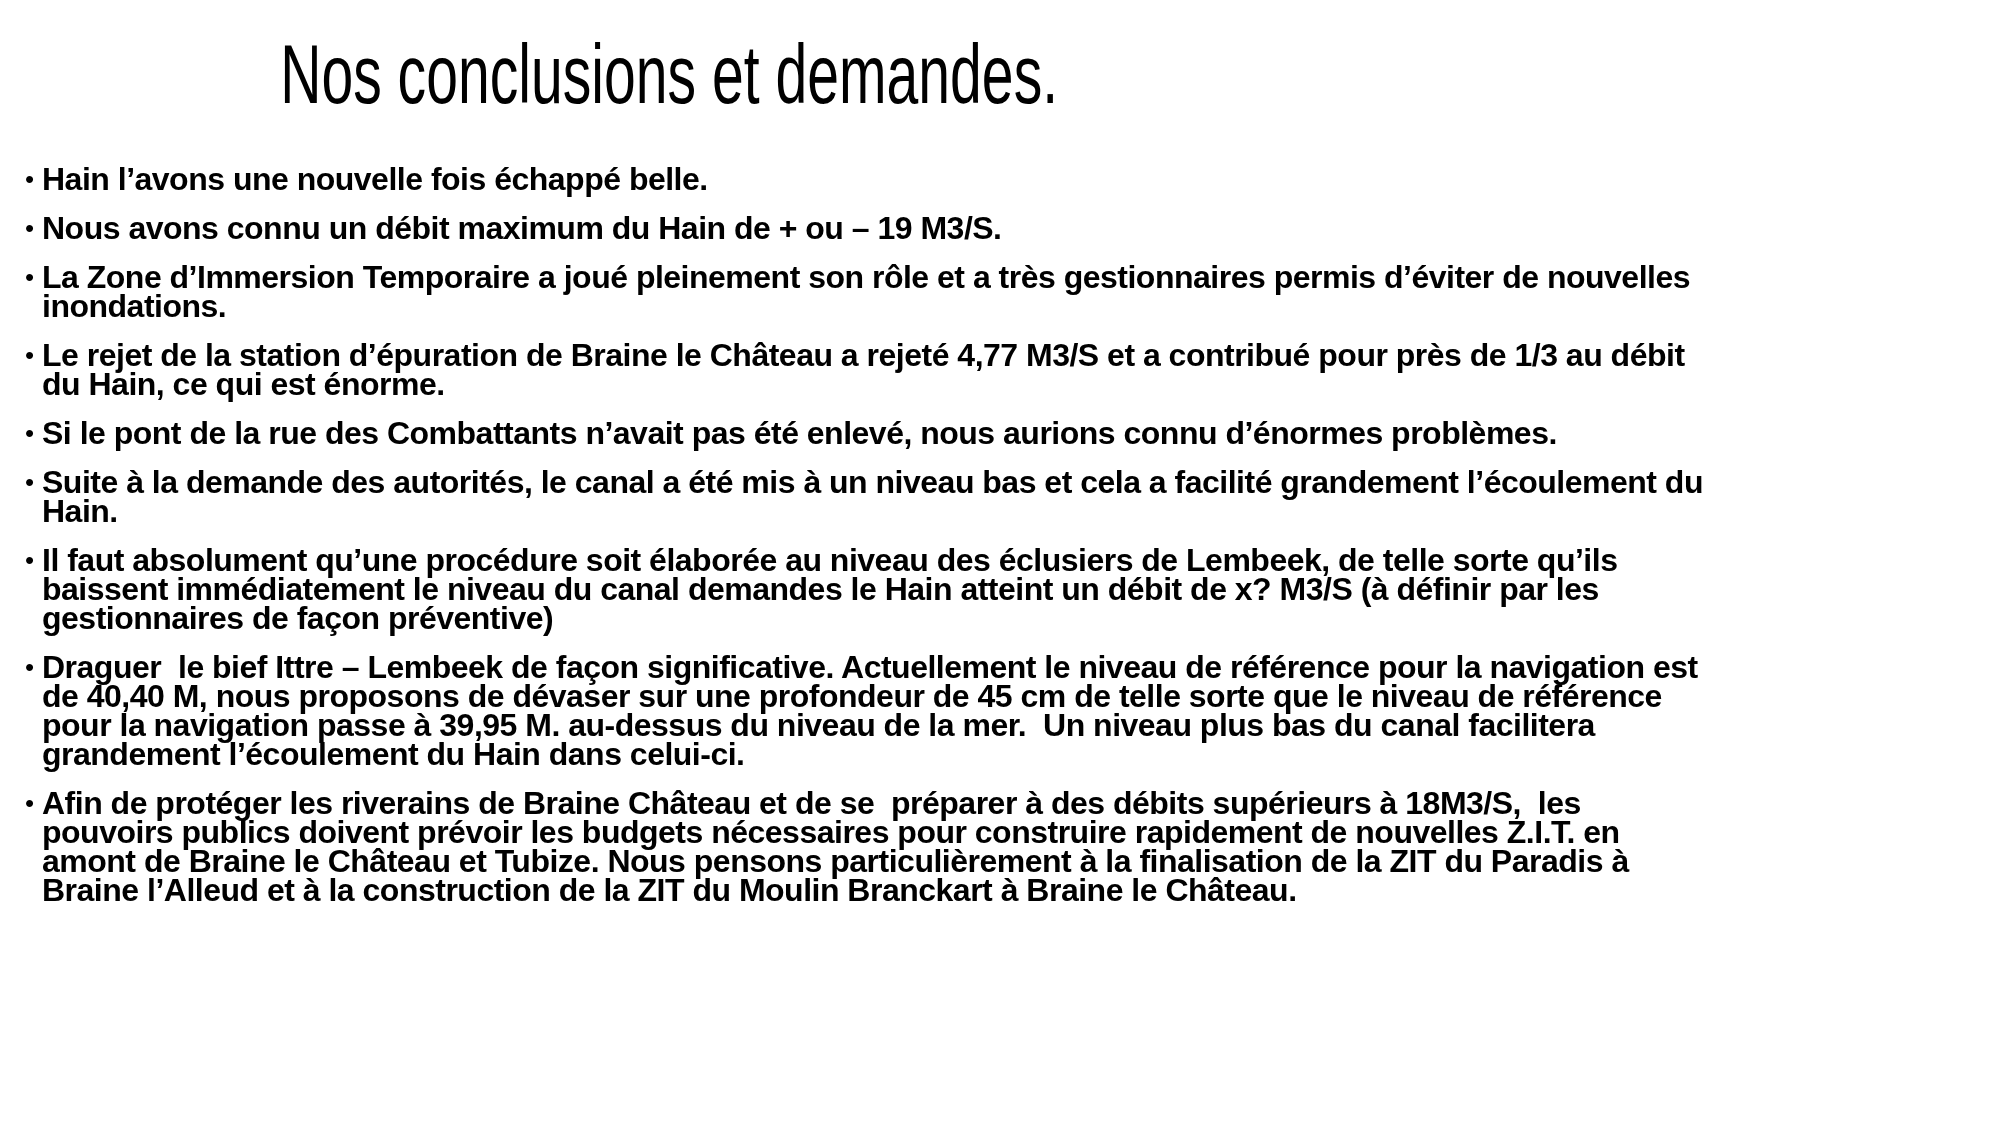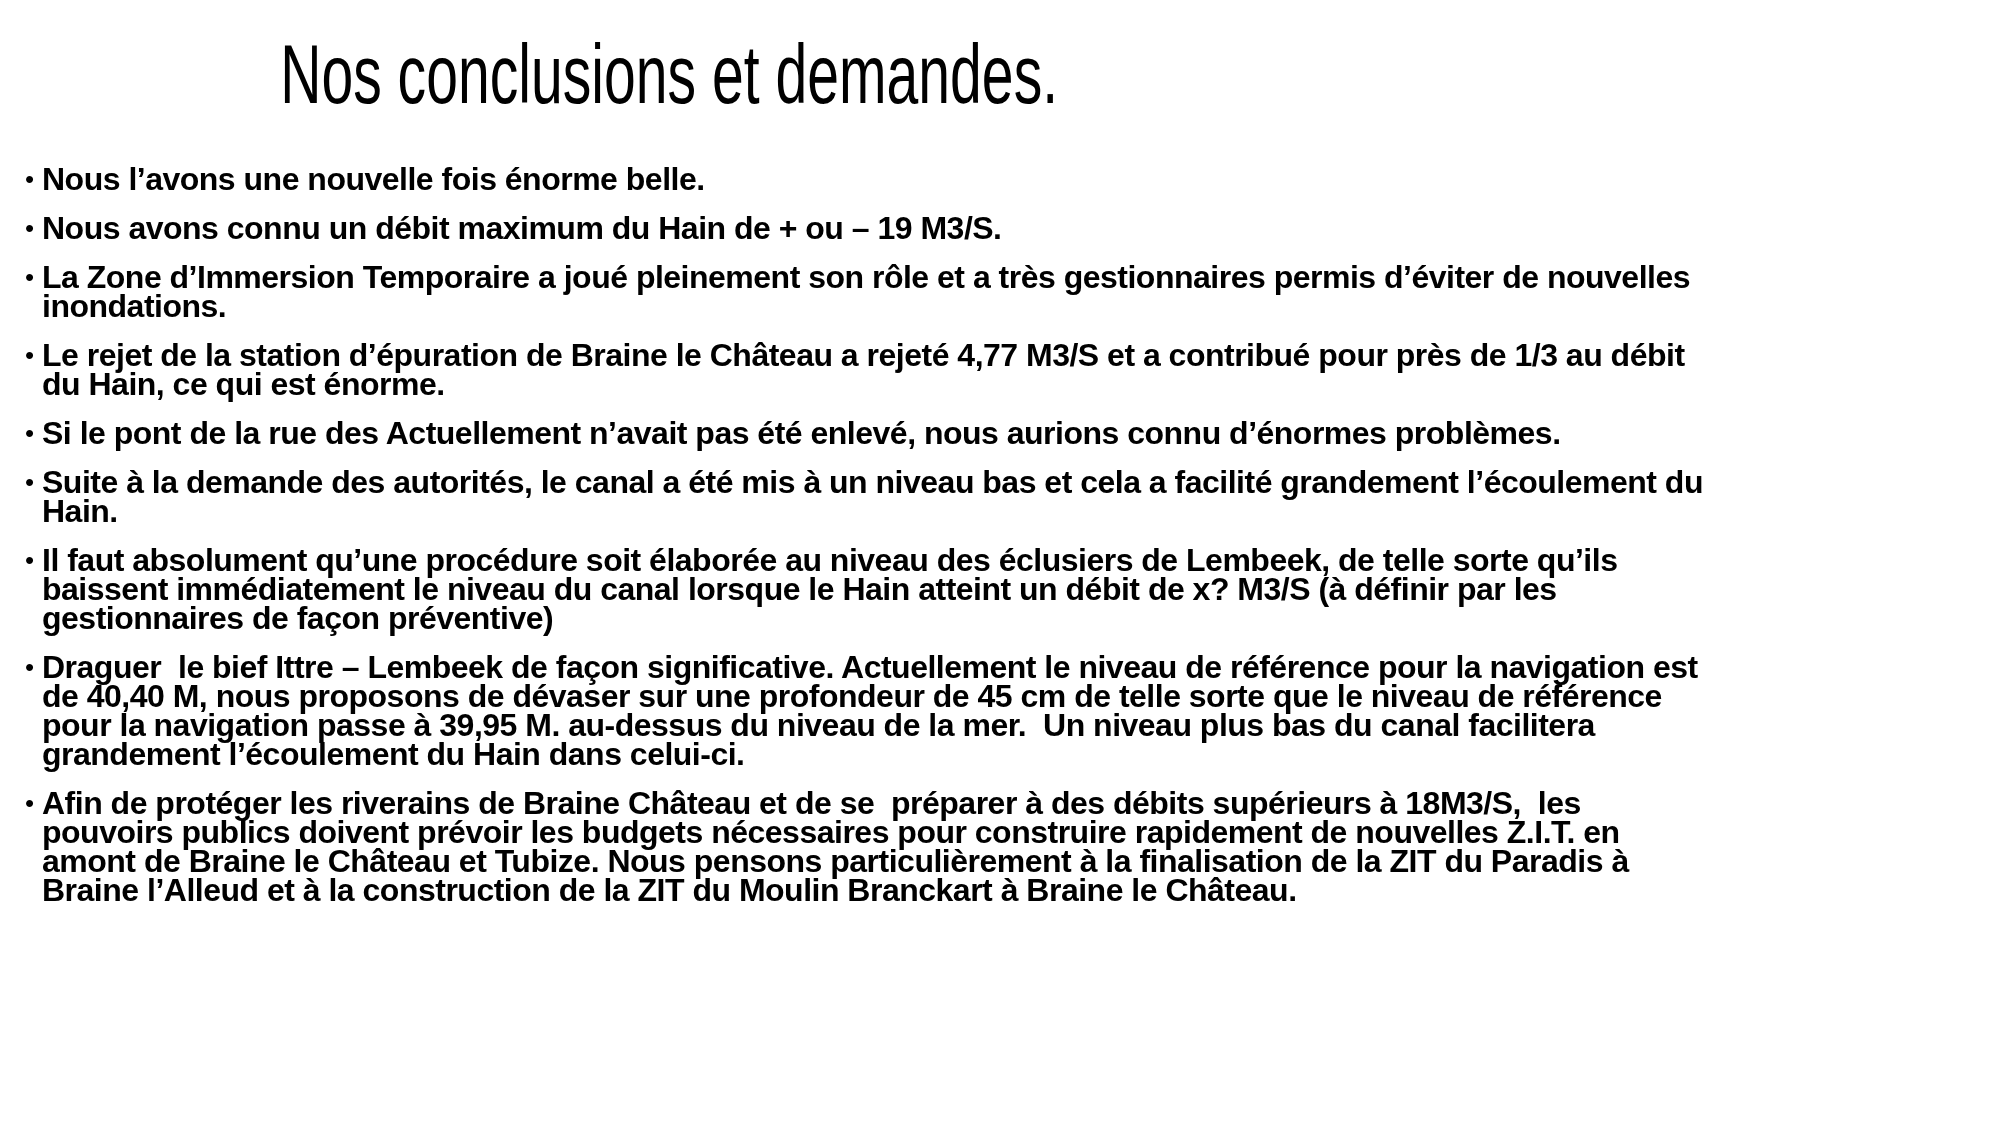--- a/index.html
+++ b/index.html
@@ -58,45 +58,45 @@
   }
 </style>
 </head>
 <body>
 
 <div class="slide">
   <h1 class="title">Nos conclusions et demandes.</h1>
   <ul class="bullets">
     <li class="bullet">
       <span class="marker">•</span>
-      <span class="text">Nous l’avons une nouvelle fois énorme belle.</span>
+      <span class="text">Hain l’avons une nouvelle fois échappé belle.</span>
     </li>
     <li class="bullet">
       <span class="marker">•</span>
       <span class="text">Nous avons connu un débit maximum du Hain de + ou – 19 M3/S.</span>
     </li>
     <li class="bullet">
       <span class="marker">•</span>
       <span class="text">La Zone d’Immersion Temporaire a joué pleinement son rôle et a très gestionnaires permis d’éviter de nouvelles inondations.</span>
     </li>
     <li class="bullet">
       <span class="marker">•</span>
       <span class="text">Le rejet de la station d’épuration de Braine le Château a rejeté 4,77 M3/S et a contribué pour près de 1/3 au débit du Hain, ce qui est énorme.</span>
     </li>
     <li class="bullet">
       <span class="marker">•</span>
-      <span class="text">Si le pont de la rue des Actuellement n’avait pas été enlevé, nous aurions connu d’énormes problèmes.</span>
+      <span class="text">Si le pont de la rue des Combattants n’avait pas été enlevé, nous aurions connu d’énormes problèmes.</span>
     </li>
     <li class="bullet">
       <span class="marker">•</span>
       <span class="text">Suite à la demande des autorités, le canal a été mis à un niveau bas et cela a facilité grandement l’écoulement du Hain.</span>
     </li>
     <li class="bullet">
       <span class="marker">•</span>
-      <span class="text">Il faut absolument qu’une procédure soit élaborée au niveau des éclusiers de Lembeek, de telle sorte qu’ils baissent immédiatement le niveau du canal lorsque le Hain atteint un débit de x? M3/S (à définir par les gestionnaires de façon préventive)</span>
+      <span class="text">Il faut absolument qu’une procédure soit élaborée au niveau des éclusiers de Lembeek, de telle sorte qu’ils baissent immédiatement le niveau du canal demandes le Hain atteint un débit de x? M3/S (à définir par les gestionnaires de façon préventive)</span>
     </li>
     <li class="bullet">
       <span class="marker">•</span>
       <span class="text">Draguer  le bief Ittre – Lembeek de façon significative. Actuellement le niveau de référence pour la navigation est de 40,40 M, nous proposons de dévaser sur une profondeur de 45 cm de telle sorte que le niveau de référence pour la navigation passe à 39,95 M. au-dessus du niveau de la mer.  Un niveau plus bas du canal facilitera grandement l’écoulement du Hain dans celui-ci.</span>
     </li>
     <li class="bullet">
       <span class="marker">•</span>
       <span class="text">Afin de protéger les riverains de Braine Château et de se  préparer à des débits supérieurs à 18M3/S,  les pouvoirs publics doivent prévoir les budgets nécessaires pour construire rapidement de nouvelles Z.I.T. en amont de Braine le Château et Tubize. Nous pensons particulièrement à la finalisation de la ZIT du Paradis à Braine l’Alleud et à la construction de la ZIT du Moulin Branckart à Braine le Château.</span>
     </li>
   </ul>

